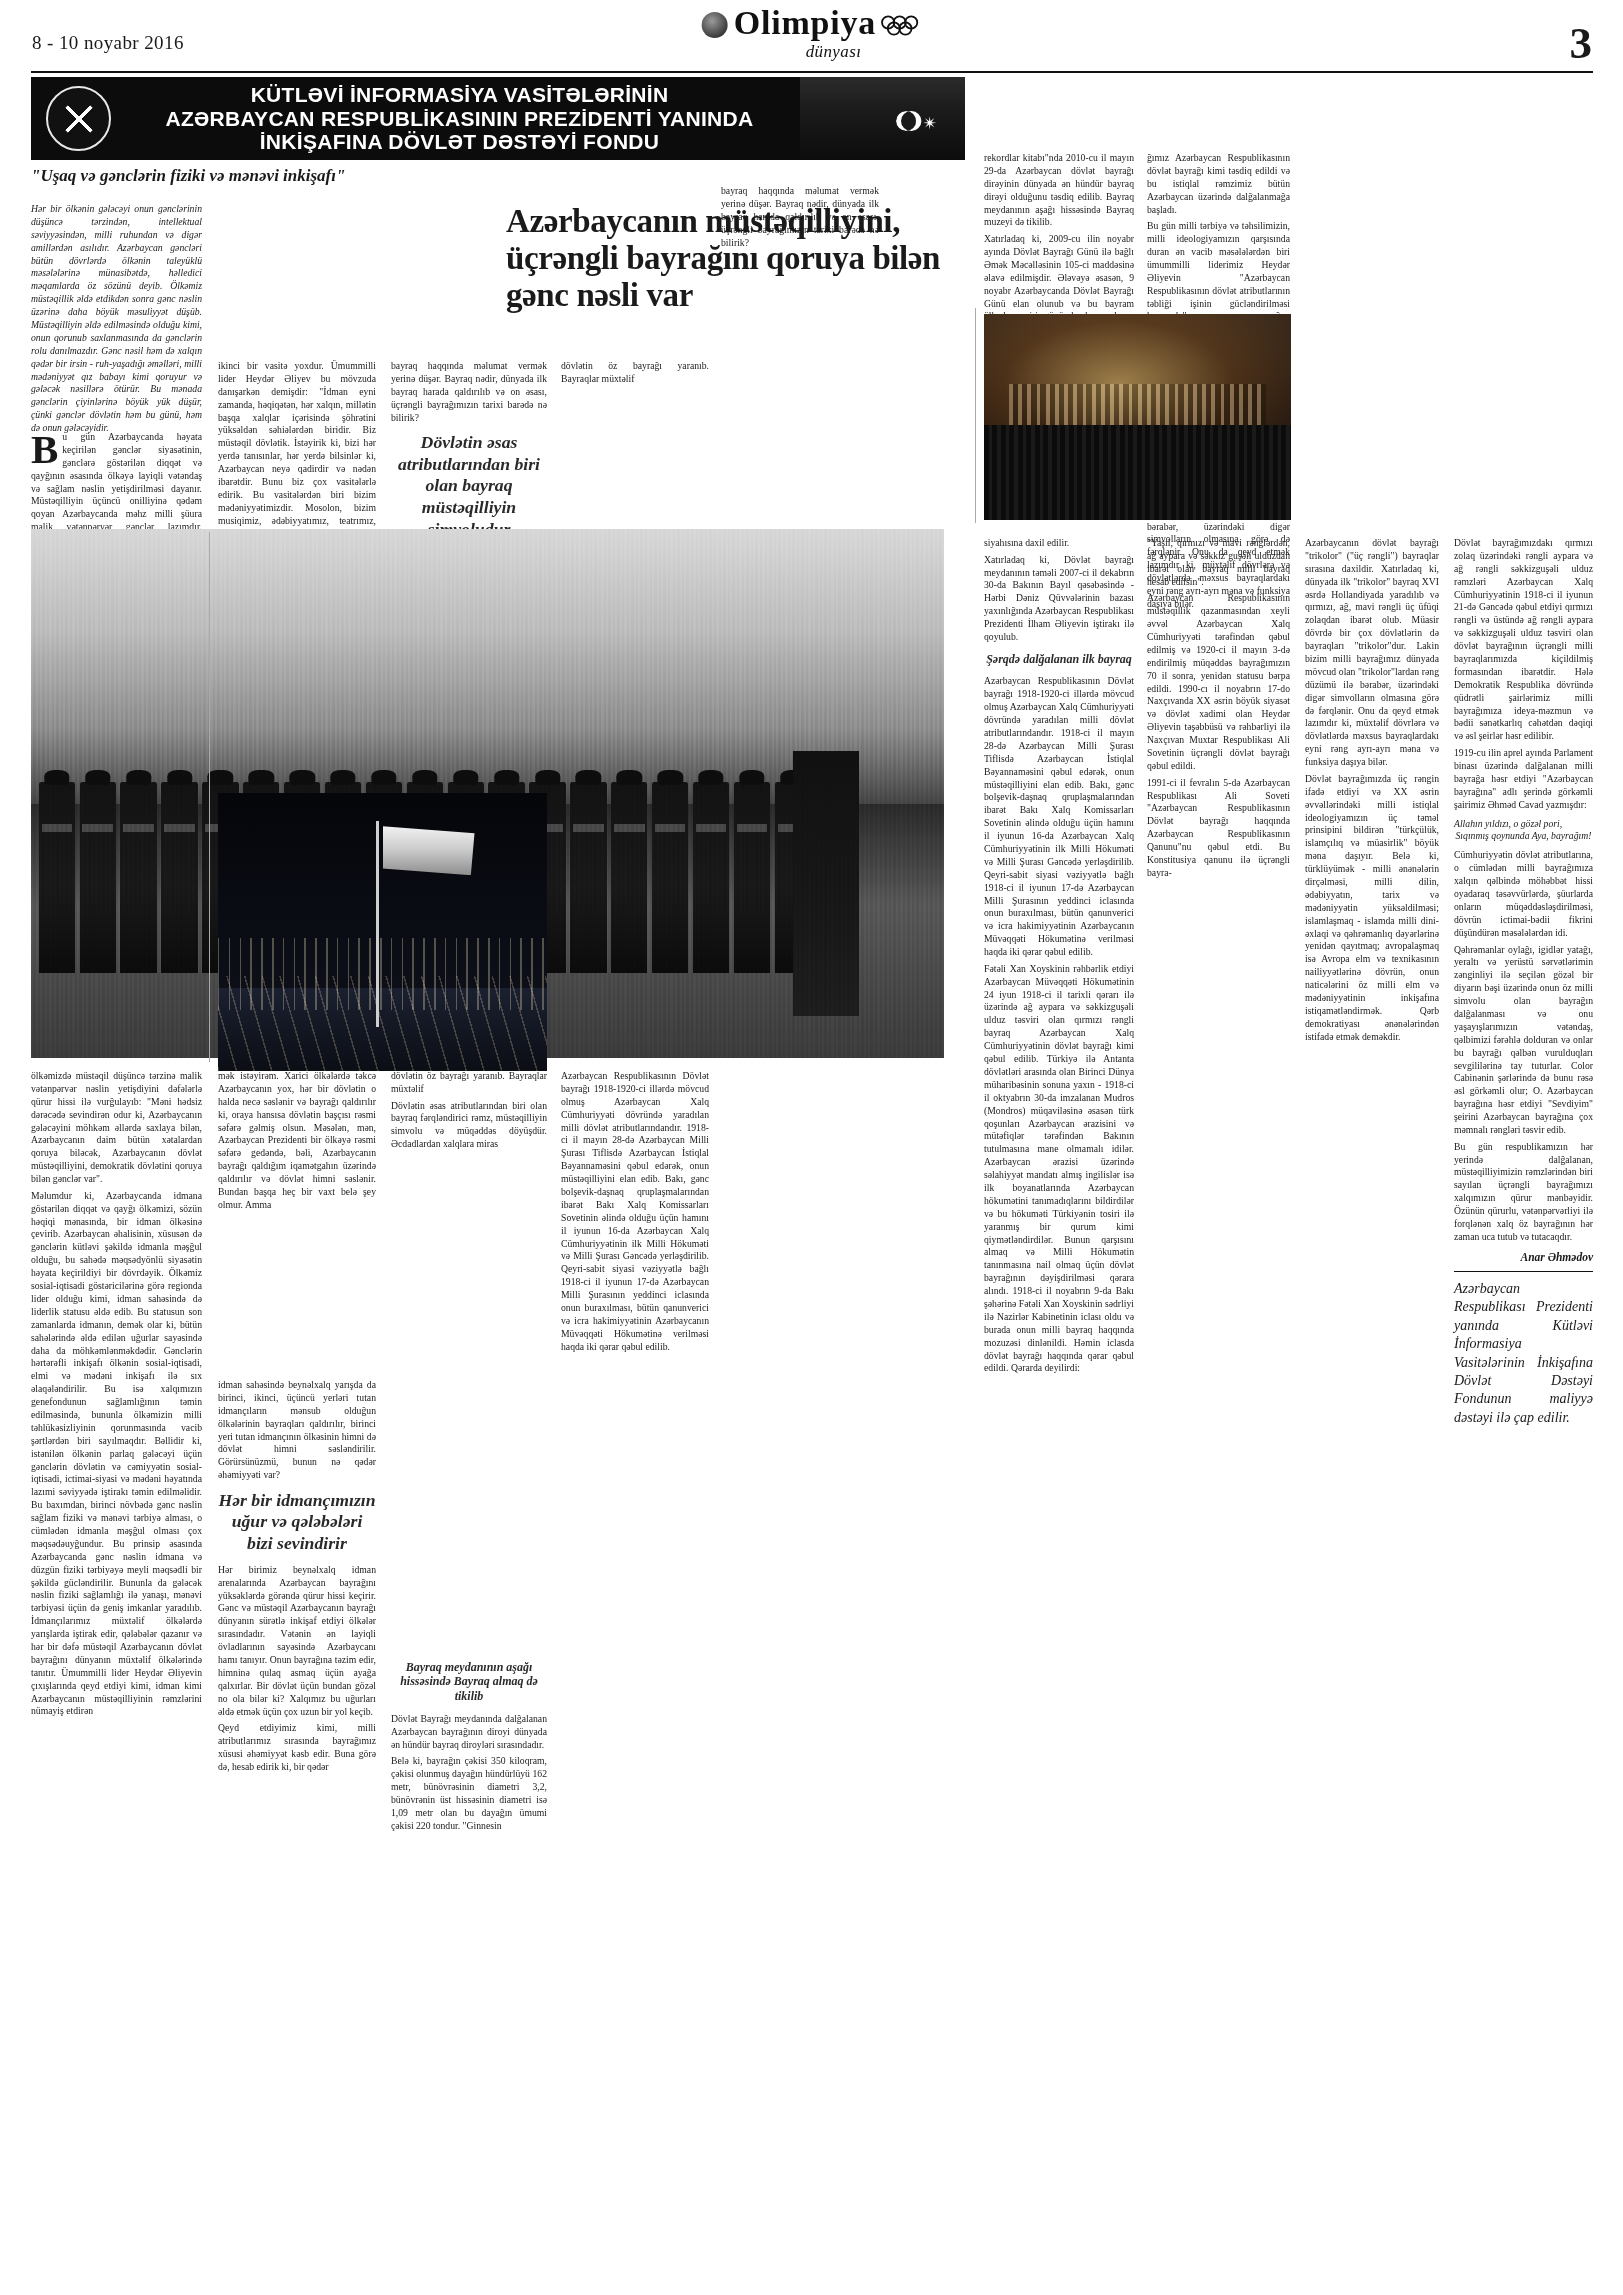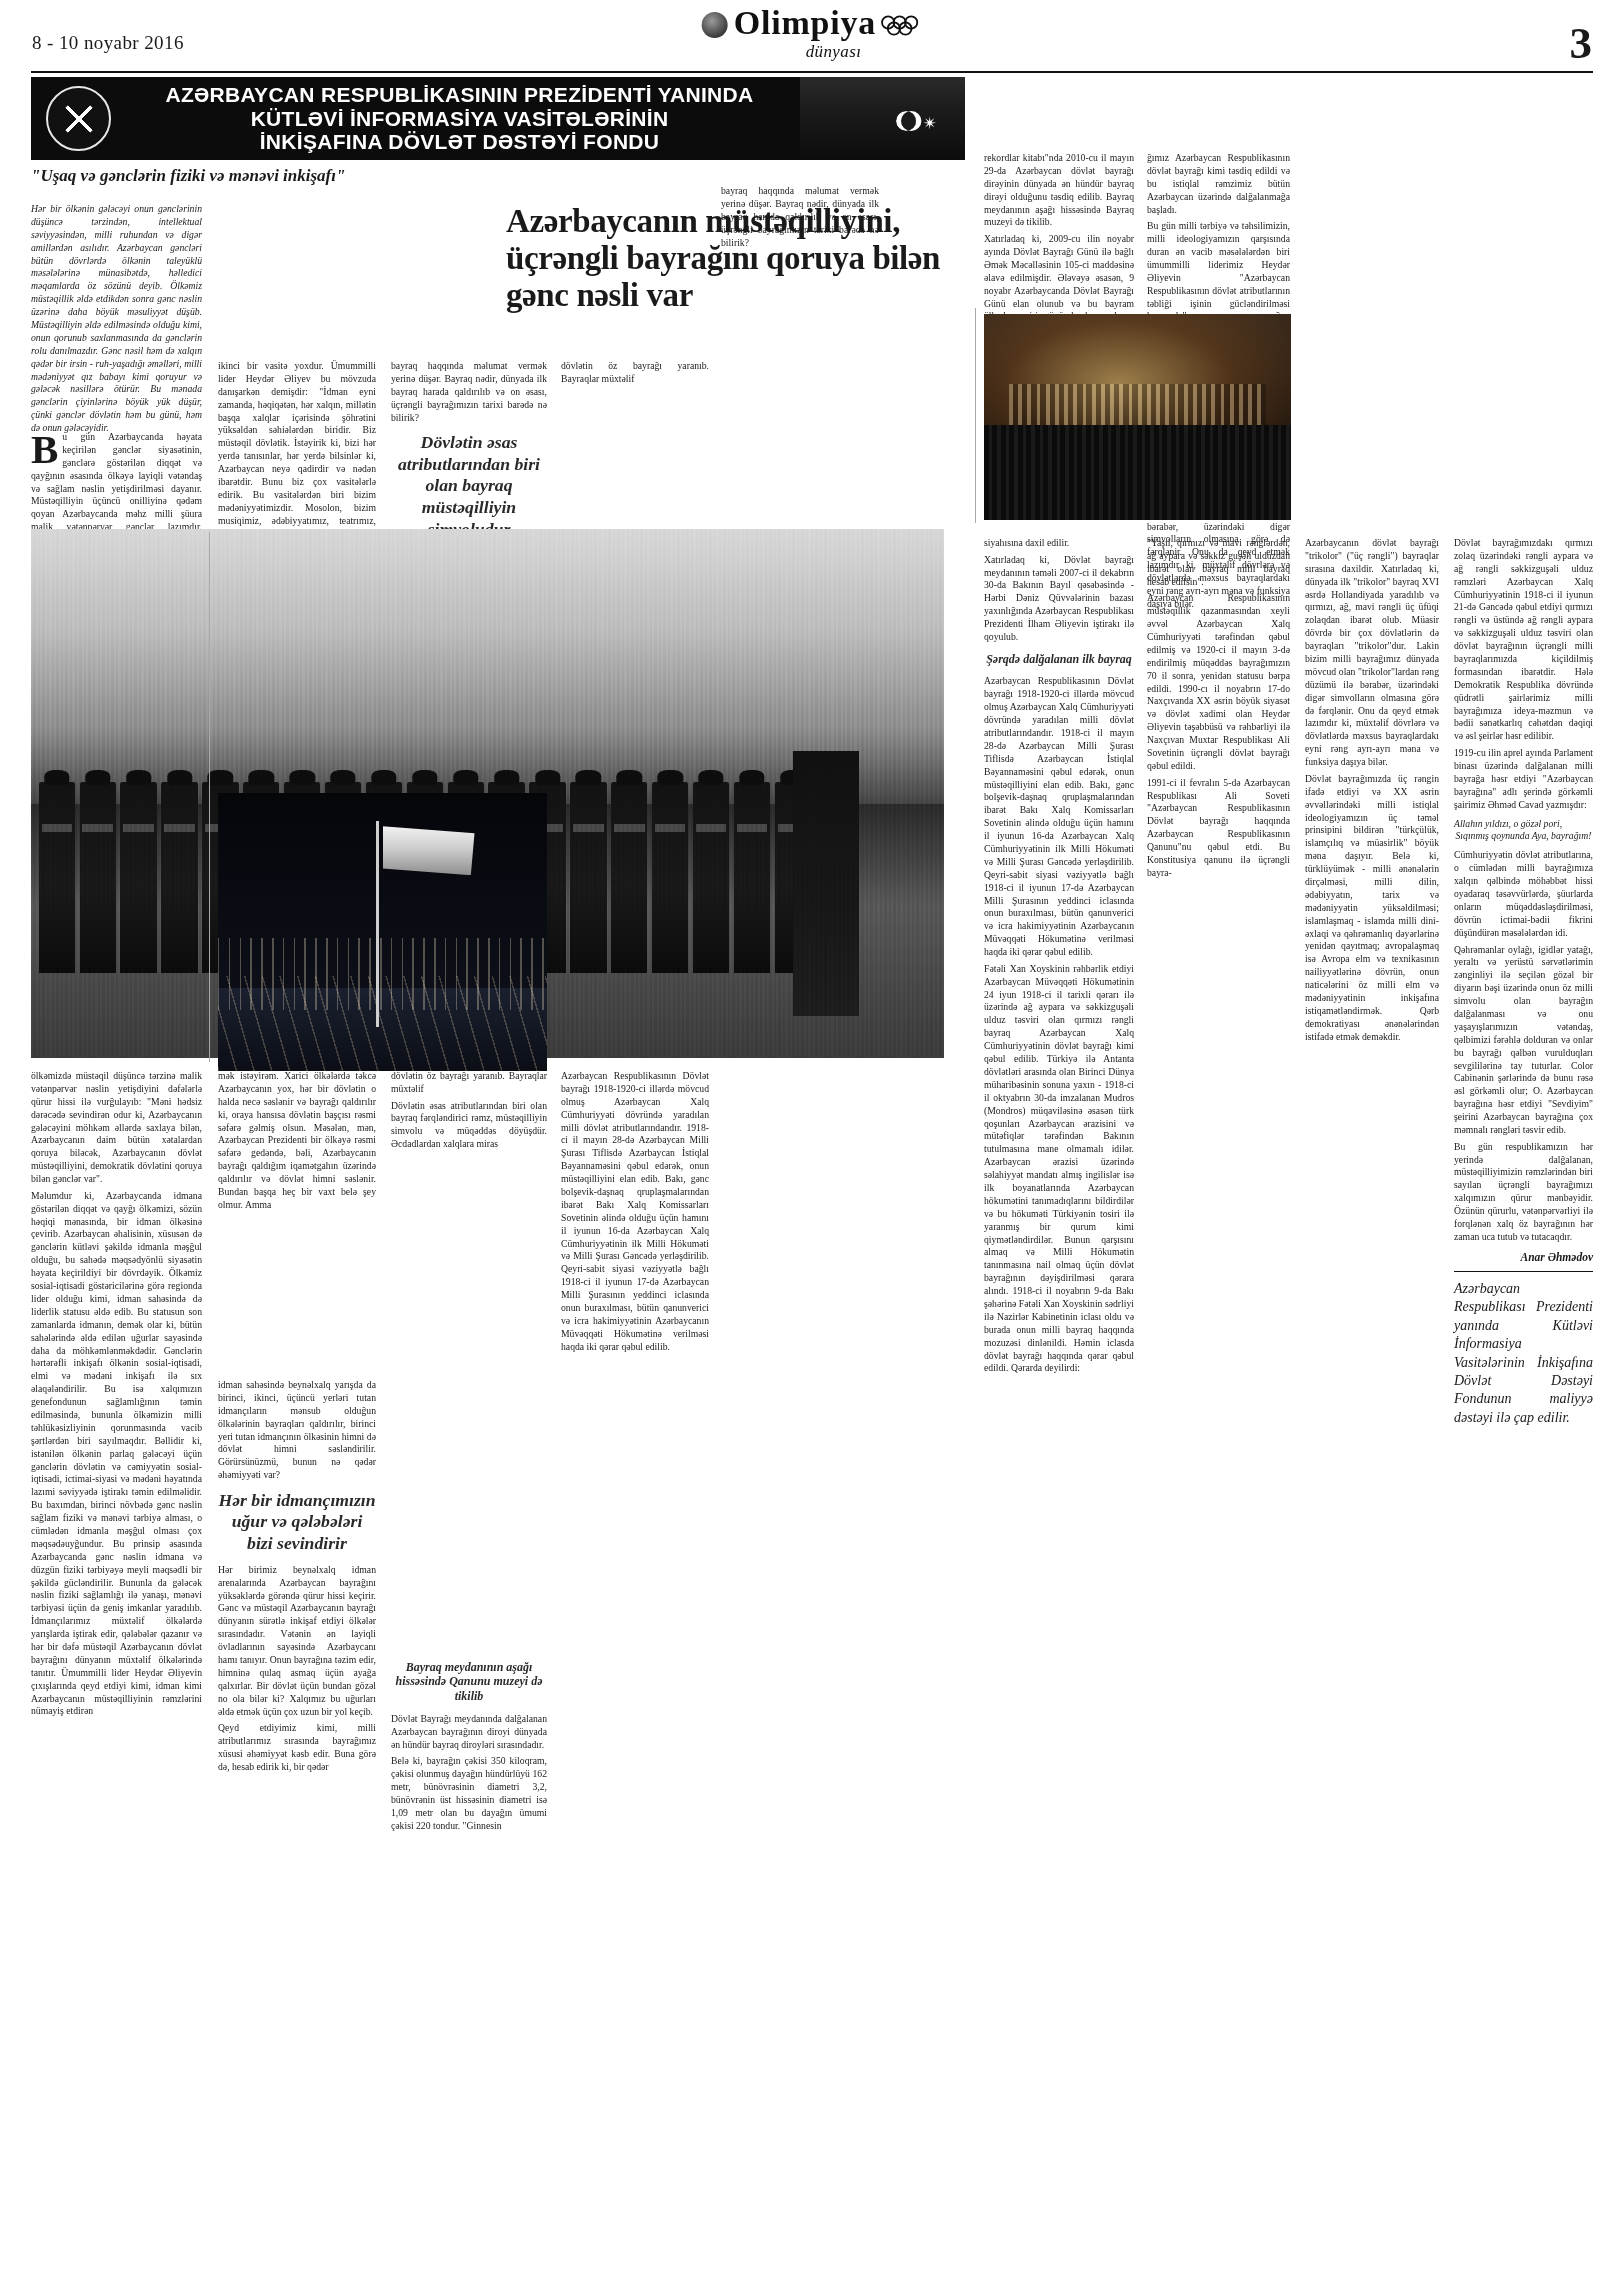--- a/index.html
+++ b/index.html
@@ -411,22 +411,22 @@
 
   <div class="page-number">3</div>
 </div>
 <div class="rule-top"></div>
 
 <div class="page-body">
 
   <div class="fund-banner">
     <div class="fund-emblem"></div>
     <div class="fund-title">
+      <div>KÜTLƏVİ İNFORMASİYA VASİTƏLƏRİNİN</div>
       <div>AZƏRBAYCAN RESPUBLİKASININ PREZİDENTİ YANINDA</div>
-      <div>KÜTLƏVİ İNFORMASİYA VASİTƏLƏRİNİN</div>
       <div>İNKİŞAFINA DÖVLƏT DƏSTƏYİ FONDU</div>
     </div>
     <div class="fund-flag">
       <div class="moon"></div>
       <div class="star">✴</div>
     </div>
   </div>
 
   <div class="slogan">"Uşaq və gənclərin fiziki və mənəvi inkişafı"</div>
 
@@ -463,21 +463,21 @@
     <div class="txt">bayraq haqqında məlumat vermək yerinə düşər. Bayraq nədir, dünyada ilk bayraq harada qaldırılıb və on əsası, üçrəngli bayrağımızın tarixi barədə nə bilirik?</div>
     <div class="subhead">Dövlətin əsas atributlarından biri olan bayraq müstəqilliyin simvoludur</div>
     <div class="txt">Tarixə məlum olan ilk bayraq qədim Çində qaldırılıb. Çində Çjou sülaləsinin əsasını qoyan imperator qoşununun önündə onun saraya gəlişini xəbər verən ağ bayraq daşıyan əsgər rəsmi verib. Beləcə, tarixdə müasir bayraqların ilk oxşarı qaldırılıb.</div>
     <div class="txt" style="margin-top:3.8px;">Avropada isə bayraqdan ilk dəfə qədim Romada istifadə olunub. Sonralar təəricən hər bir ölkənin öz bayrağı yaranıb. Bayraqlar müxtəlif olur. Onun ayrı-ronglu və sonrakı bayraqları da dövlətin, əyalətlərin, şəhərlərin, silahlı qüvvələrin, dövlət idarələrini, elmi və etnik qrupları, kilsə və mossidləri, akademik idarələri, klubları, gəmiçilər və kommersiya təşkilatlarını, hava və dəniz yollarını, beynəlxalq təşkilatları və s. fərqləndirir.</div>
   </div>
   <div class="col" style="left:360px; top:993px; width:156px;">
     <div class="txt">dövlətin öz bayrağı yaranıb. Bayraqlar müxtəlif</div>
     <div class="txt" style="margin-top:3.8px;">Dövlətin əsas atributlarından biri olan bayraq fərqləndirici rəmz, müstəqilliyin simvolu və müqəddəs döyüşdür. Əcdadlardan xalqlara miras</div>
   </div>
   <div class="col" style="left:360px; top:1575px; width:156px;">
-    <div class="subhead small">Bayraq meydanının aşağı hissəsində Qanunu muzeyi də tikilib</div>
+    <div class="subhead small">Bayraq meydanının aşağı hissəsində Bayraq almaq də tikilib</div>
     <div class="txt">Dövlət Bayrağı meydanında dalğalanan Azərbaycan bayrağının diroyi dünyada ən hündür bayraq diroyləri sırasındadır.</div>
     <div class="txt" style="margin-top:3.8px;">Belə ki, bayrağın çəkisi 350 kiloqram, çəkisi olunmuş dayağın hündürlüyü 162 metr, bünövrəsinin diametri 3,2, bünövrənin üst hissəsinin diametri isə 1,09 metr olan bu dayağın ümumi çəkisi 220 tondur. "Ginnesin</div>
   </div>
 
   <div class="col" id="col4">
     <div class="txt">dövlətin öz bayrağı yaranıb. Bayraqlar müxtəlif</div>
   </div>
   <div class="col" style="left:530px; top:993px; width:148px;">
     <div class="txt">Azərbaycan Respublikasının Dövlət bayrağı 1918-1920-ci illərdə mövcud olmuş Azərbaycan Xalq Cümhuriyyəti dövründə yaradılan milli dövlət atributlarındandır. 1918-ci il mayın 28-də Azərbaycan Milli Şurası Tiflisdə Azərbaycan İstiqlal Bəyannaməsini qəbul edərək, onun müstəqilliyini elan edib. Bakı, gənc bolşevik-daşnaq qruplaşmalarından ibarət Bakı Xalq Komissarları Sovetinin əlində olduğu üçün hamını il iyunun 16-da Azərbaycan Xalq Cümhuriyyətinin ilk Milli Hökuməti və Milli Şurası Gəncədə yerləşdirilib. Qeyri-sabit siyasi vəziyyətlə bağlı 1918-ci il iyunun 17-də Azərbaycan Milli Şurasının yeddinci iclasında onun buraxılması, bütün qanunverici və icra hakimiyyətinin Azərbaycanın Müvəqqəti Hökumətinə verilməsi haqda iki qərar qəbul edilib.</div>
   </div>

